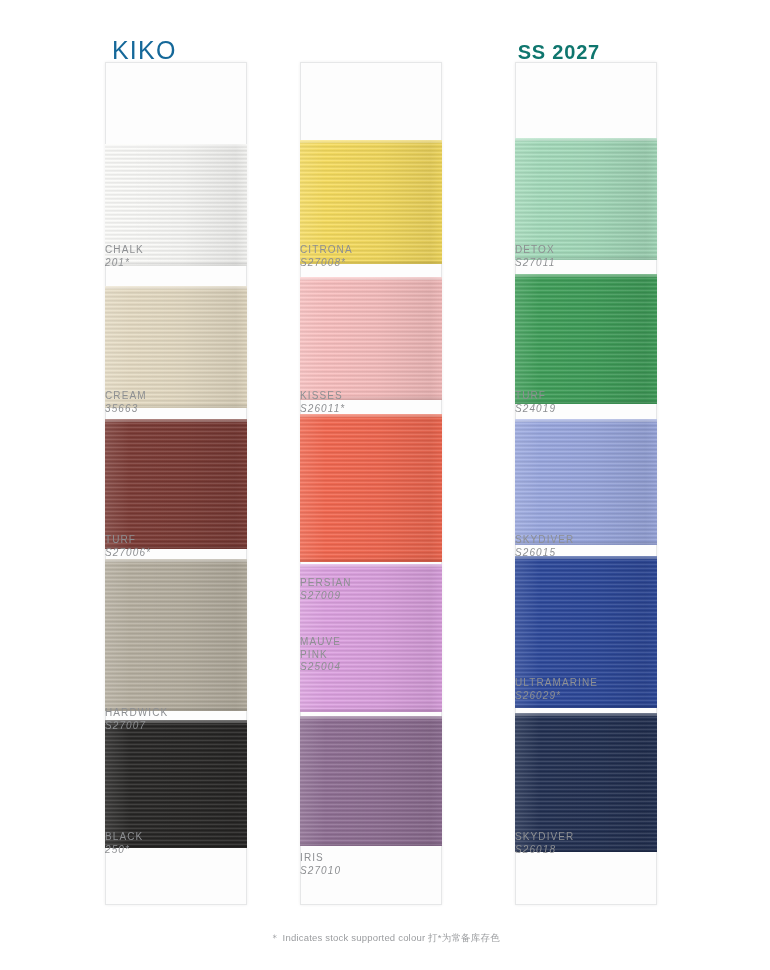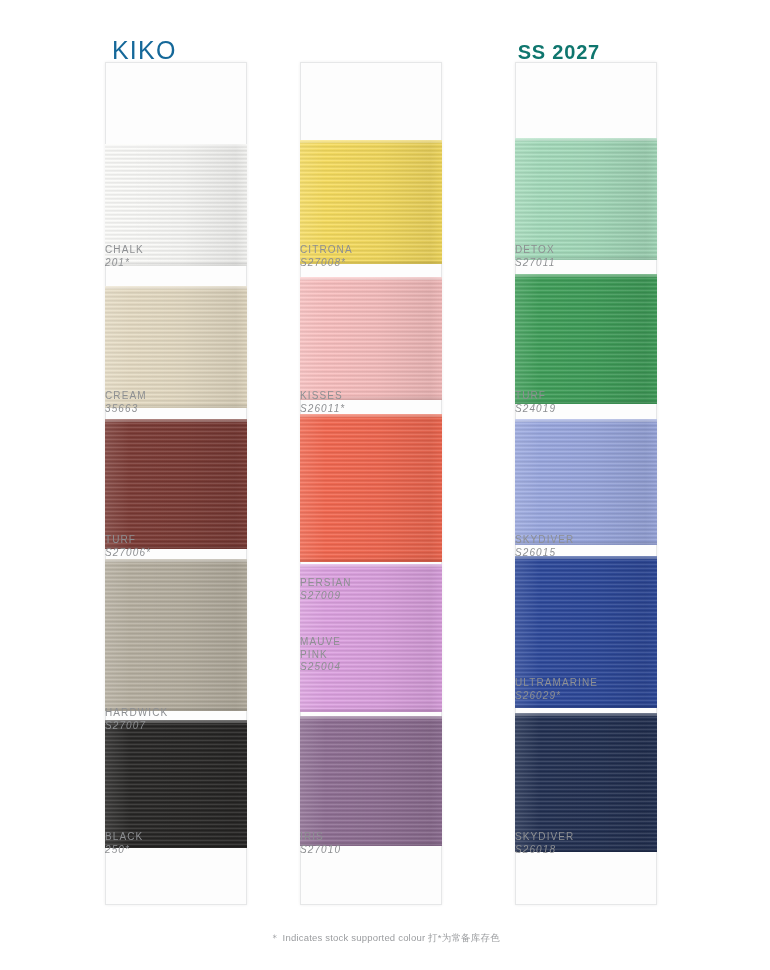--- a/index.html
+++ b/index.html
@@ -282,21 +282,21 @@
         </div>
         <div class="label" style="top: 472px; margin-top: 43px;">
           <span class="name">PERSIAN</span>
           <span class="code">S27009</span>
         </div>
         <div class="label" style="top: 574px;">
           <span class="name">MAUVE
 PINK</span>
           <span class="code">S25004</span>
         </div>
-        <div class="label" style="top: 769px;">
+        <div class="label" style="top: 790px;">
           <span class="name">IRIS</span>
           <span class="code">S27010</span>
         </div>
       </div>
   </div>
 
   <div class="column col-2">
     <div class="card"></div>
     <div class="swatches" id="stack-2">
         <div class="swatch" style="top: 76px; height: 122px;">

